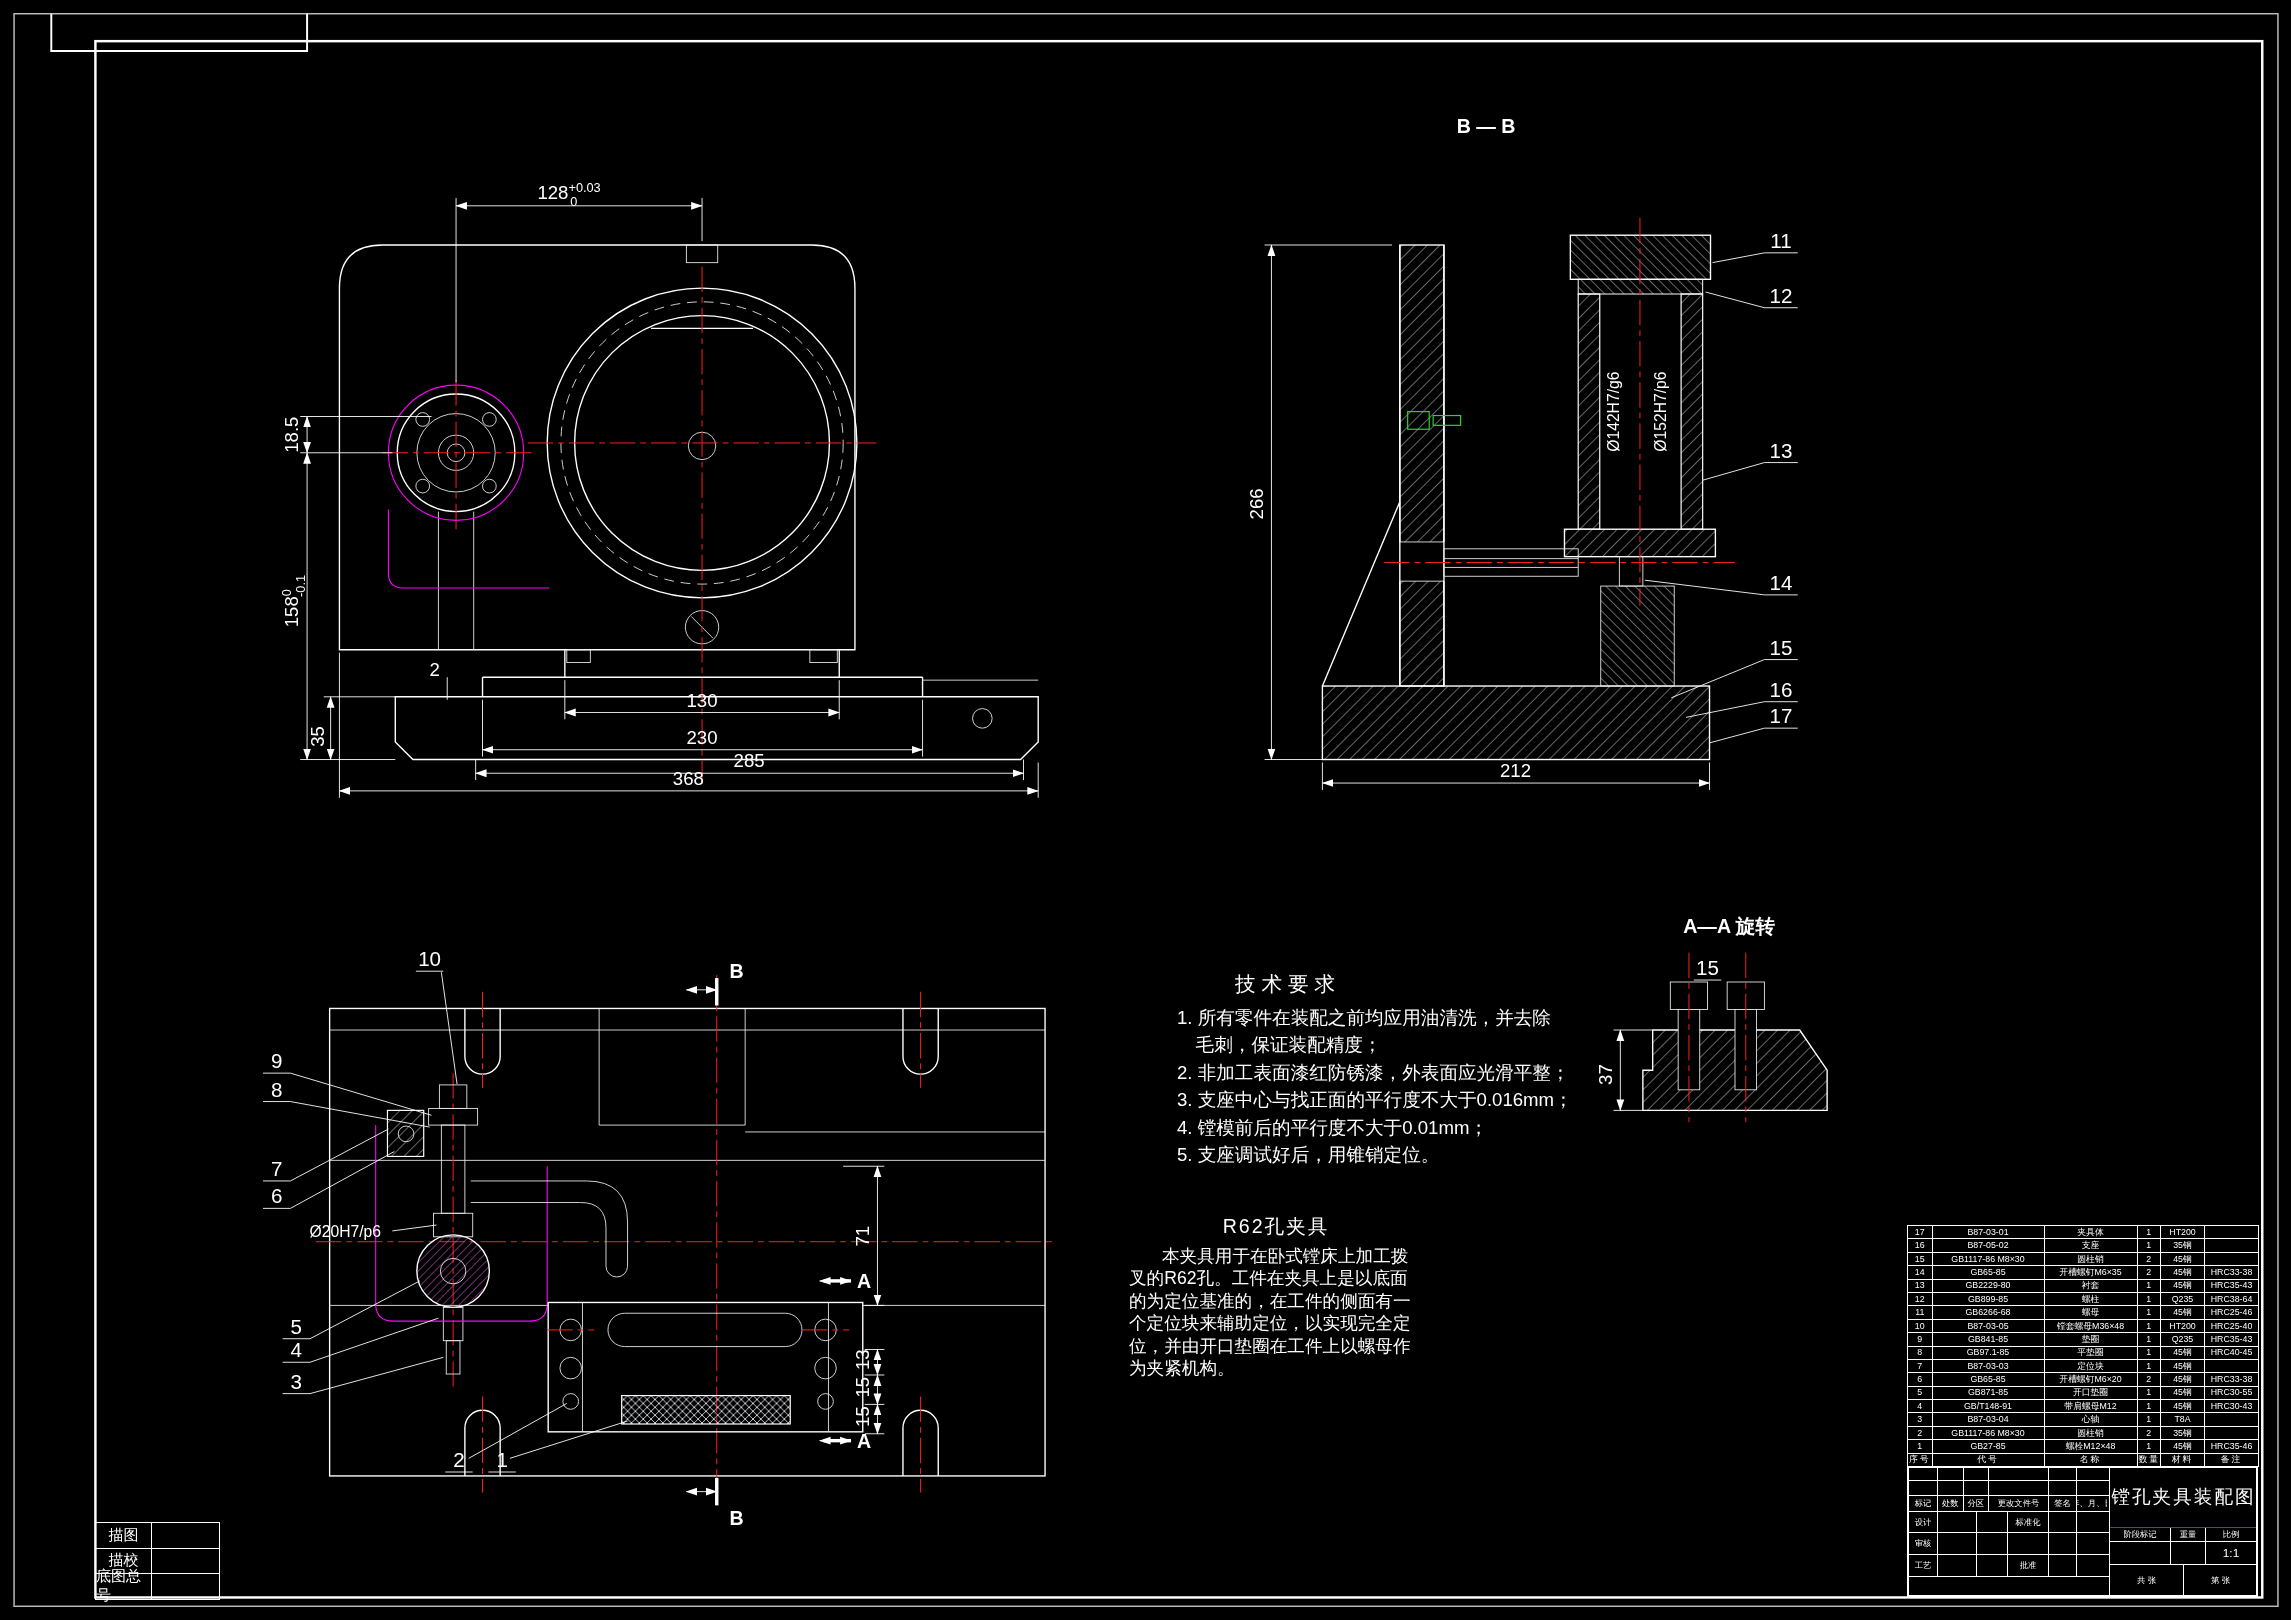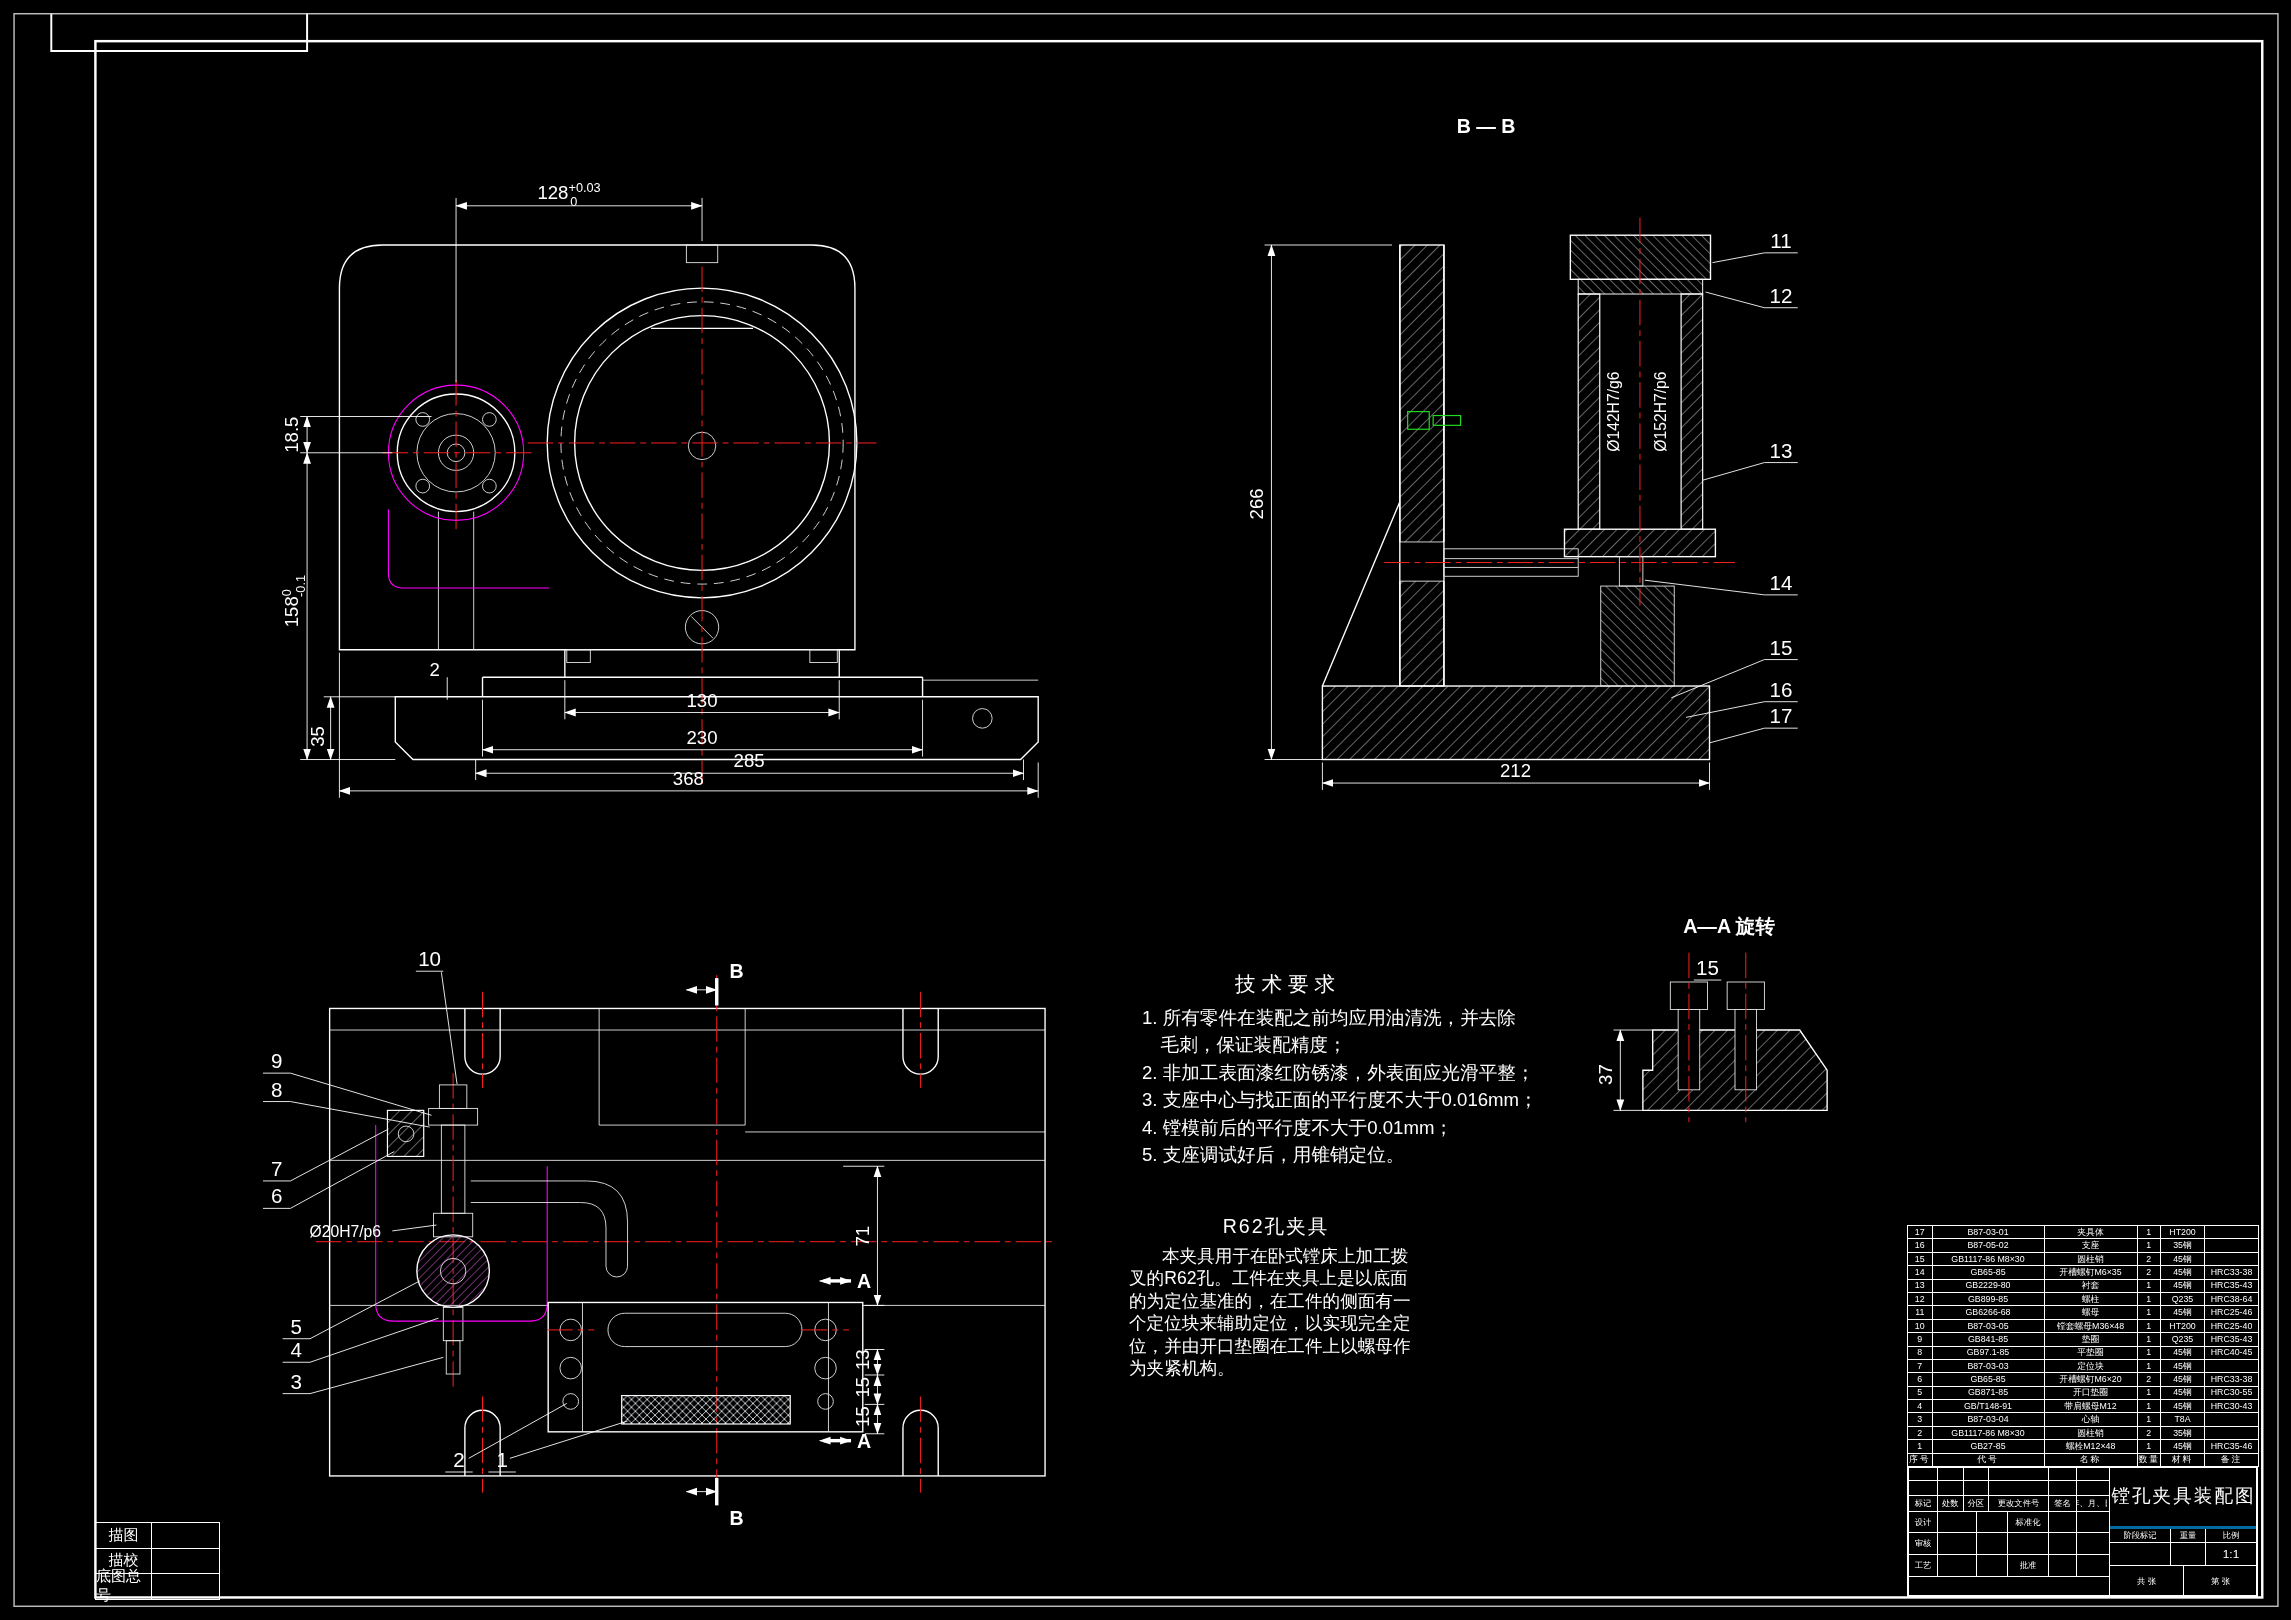--- a/index.html
+++ b/index.html
@@ -17,21 +17,21 @@
   .dla{stroke:#fff;stroke-width:0.9;fill:none;marker-start:url(#arw);marker-end:url(#arw);}
   .thick{stroke:#fff;stroke-width:3.5;fill:none;}
   .dim{fill:#fff;font-size:19px;}
   .dimS{fill:#fff;font-size:13px;}
   .bal{fill:#fff;font-size:21px;}
   .sec{fill:#fff;font-size:20px;font-weight:bold;}
   .fit{fill:#fff;font-size:16px;}
   .overlay{position:absolute;}
   .tech{left:1142px;top:970px;width:461px;}
   .t-title{font-size:20.6px;letter-spacing:5.9px;padding-left:93px;margin-bottom:5.9px;}
-  .t-line{font-size:18.6px;line-height:27.4px;white-space:nowrap;}
+  .t-line{font-size:18.6px;line-height:27.4px;white-space:nowrap;margin-left:35px;}
   .t-line.cont{padding-left:18.6px;}
   .desc{left:1129px;top:1213px;width:294px;}
   .d-title{font-size:19.6px;letter-spacing:2px;text-align:center;margin-bottom:4.9px;}
   .d-line{font-size:17.6px;line-height:22.5px;white-space:nowrap;}
   .d-line.ind{padding-left:33px;}
   .bom{position:absolute;left:1907px;top:1225px;width:351px;border-collapse:collapse;
        table-layout:fixed;color:#fff;}
   .bom td{border:1px solid #fff;font-size:8.8px;height:12.4px;line-height:1;text-align:center;
           overflow:hidden;white-space:nowrap;padding:0 1px;}
   .bom td.l{text-align:center;}
@@ -40,21 +40,21 @@
           border:2px solid #fff;box-sizing:border-box;overflow:hidden;}
   .tb-main{display:flex;height:100%;align-items:center;}
   .tb-left{width:201px;border-right:1.5px solid #fff;display:flex;flex-direction:column;box-sizing:border-box;}
   .tb-right{flex:1;display:flex;flex-direction:column;}
   .trow{display:flex;border-bottom:1px solid #fff;box-sizing:border-box;flex:none;}
   .trow.nb{border-bottom:none;}
   .tc{display:flex;align-items:center;justify-content:center;border-right:1px solid #fff;
       font-size:8.3px;box-sizing:border-box;overflow:hidden;white-space:nowrap;}
   .tc.last{border-right:none;}
   .tb-title{height:59px;display:flex;align-items:center;justify-content:center;
-            font-size:18.6px;letter-spacing:2px;border-bottom:3px solid #0369a1;}
+            font-size:18.6px;letter-spacing:2px;border-bottom:1px solid #0369a1;}
   .bblock{position:absolute;left:95px;top:1522px;width:125px;border:1.5px solid #fff;box-sizing:border-box;}
   .brow{display:flex;height:24.5px;border-bottom:1px solid #fff;}
   .brow:last-child{border-bottom:none;}
   .bl{width:55px;border-right:1px solid #fff;display:flex;align-items:center;justify-content:center;font-size:15px;}
   .bv{flex:1;}
 </style>
 </head>
 <body>
 
 <div class="canvas">

